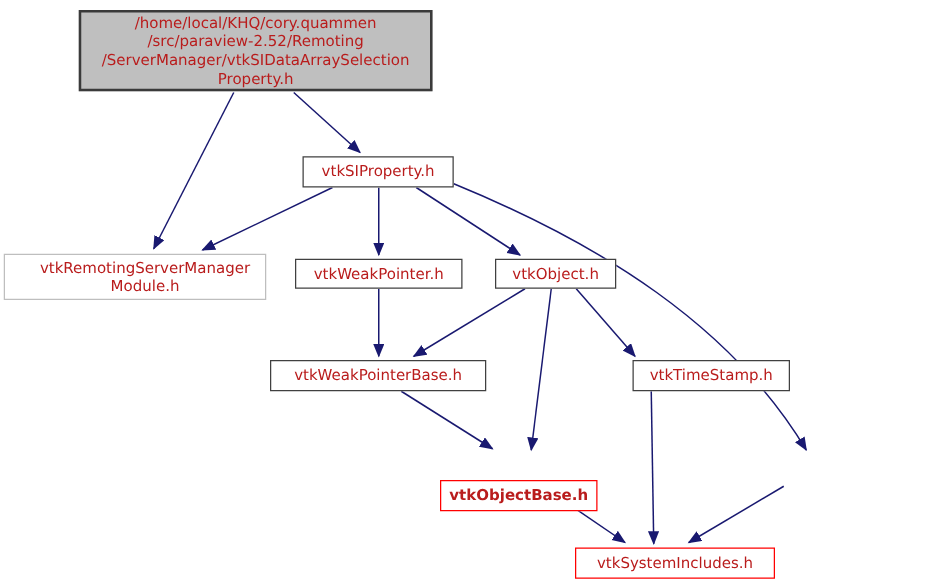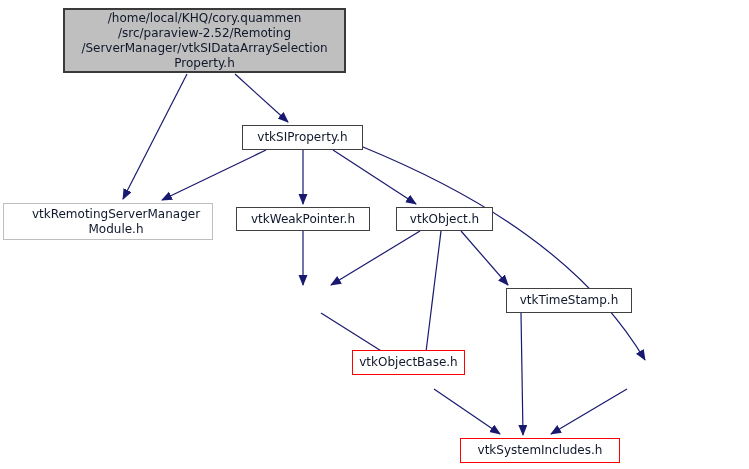--- a/index.html
+++ b/index.html
@@ -19,21 +19,21 @@
   .node {
     position: absolute;
     box-sizing: border-box;
     background: #ffffff;
     border: 1px solid #404040;
     display: flex;
     flex-direction: column;
     align-items: center;
     justify-content: center;
     font-size: 12px;
-    color: #0f172a;
+    color: #b91c1c;
     white-space: nowrap;
     line-height: 15px;
     text-align: center;
     cursor: pointer;
   }
   .node.root {
     background: #bfbfbf;
     border: 2px solid #3a3a3a;
     cursor: default;
   }
@@ -92,26 +92,29 @@
   </div>
 
   <div class="node" style="left:236px; top:207px; width:134px; height:24px;">
     <span class="line">vtkWeakPointer.h</span>
   </div>
 
   <div class="node" style="left:396px; top:207px; width:97px; height:24px;">
     <span class="line">vtkObject.h</span>
   </div>
 
+  <div class="node" style="left:216px; top:288px; width:173px; height:25px;">
+    <span class="line">vtkWeakPointerBase.h</span>
+  </div>
 
   <div class="node" style="left:462px; top:288px; width:126px; height:25px;margin-left:44px;">
     <span class="line">vtkTimeStamp.h</span>
   </div>
 
-  <div class="node truncated" style="left:352px; top:350px; width:113px; height:25px;">
+  <div class="node truncated" style="left:352px; top:384px; width:126px; height:25px;font-weight:bold;">
     <span class="line">vtkObjectBase.h</span>
   </div>
 
 
   <div class="node truncated" style="left:440px; top:438px; width:160px; height:25px;margin-left:20px;">
     <span class="line">vtkSystemIncludes.h</span>
   </div>
 
 </div>
 

